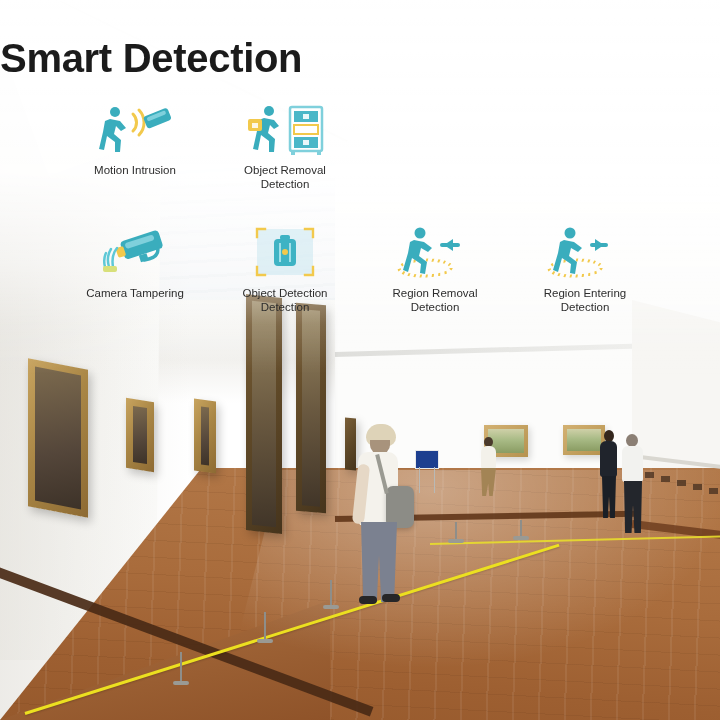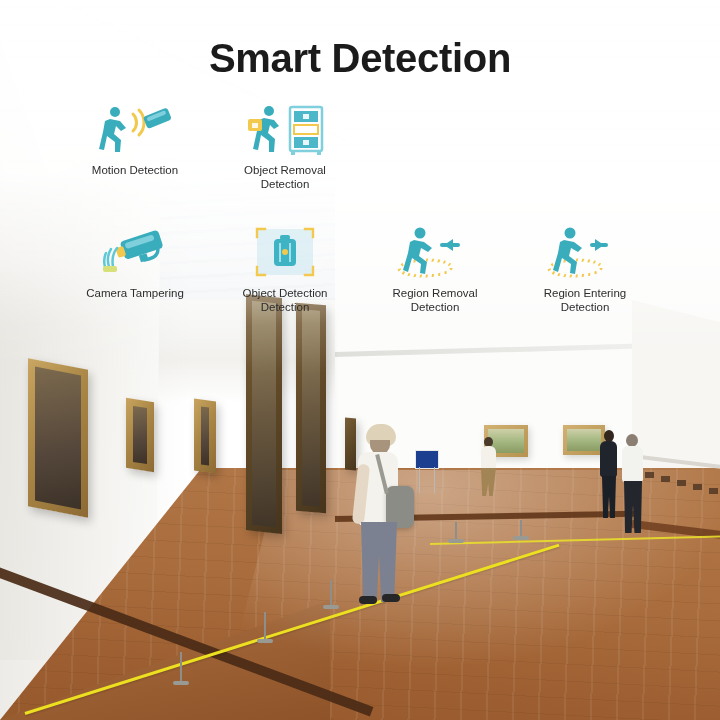--- a/index.html
+++ b/index.html
@@ -102,21 +102,21 @@
   .ledge{position:absolute;left:640px;top:455px;width:82px;height:4px;background:#d9d7d0;transform:rotate(7deg);transform-origin:left center;}
   .notch{position:absolute;width:9px;height:6px;background:#4b3322;opacity:.8;}
 
   
   .haze{position:absolute;inset:0;pointer-events:none;
     background:linear-gradient(180deg,rgba(255,255,255,.97) 0%,rgba(255,255,255,.93) 24%,rgba(255,255,255,.55) 36%,rgba(255,255,255,.12) 45%,rgba(255,255,255,0) 52%);}
   .softness{position:absolute;inset:0;backdrop-filter:blur(.6px);pointer-events:none;}
 
   
   .overlay{position:absolute;inset:0;}
-  .title{position:absolute;left:0;right:0;top:36px;text-align:center;
+  .title{position:absolute;left:0;right:0;top:36px;
     font-size:40px;font-weight:700;color:#1b1b1b;letter-spacing:-.3px;
     font-family:"Liberation Sans",sans-serif;}
 
   .grid{position:absolute;left:60px;top:100px;width:600px;}
   .row{display:flex;}
   .cell{width:150px;display:flex;flex-direction:column;align-items:center;}
   .icon-wrap{height:58px;display:flex;align-items:center;justify-content:center;}
   .cap{margin-top:6px;font-size:11.5px;line-height:13.5px;color:#2d2d2d;text-align:center;
        font-family:"Liberation Sans",sans-serif;width:140px;}
   .row2{margin-top:32px;}
@@ -252,21 +252,21 @@
               <g fill="none" stroke="#F2C94C" stroke-width="3" stroke-linecap="round">
                 <path d="M38 10 a12 12 0 0 1 0 17"></path>
                 <path d="M44 6 a18 18 0 0 1 0 25"></path>
               </g>
               <g transform="rotate(-22 62 16)">
                 <rect x="50" y="8" width="26" height="13" rx="3" fill="#3AADBD"></rect>
                 <rect x="53" y="10" width="20" height="4" rx="2" fill="#7FD0DC"></rect>
               </g>
             </svg>
           </div>
-          <div class="cap">Motion Detection</div>
+          <div class="cap">Motion Intrusion</div>
         </div>
 
 
         <div class="cell">
           <div class="icon-wrap">
             <svg width="86" height="54" viewBox="0 0 86 54">
               <g fill="#3AADBD">
                 <circle cx="27" cy="9" r="5"></circle>
                 <path d="M22 16 l10 2 l5 6 l-5 3 l-4 -4 l-2 8 l7 6 l-1 13 l-5 0 l0 -11 l-8 -6 l-3 15 l-5 -1 l4 -18 l2 -11 z"></path>
               </g>

